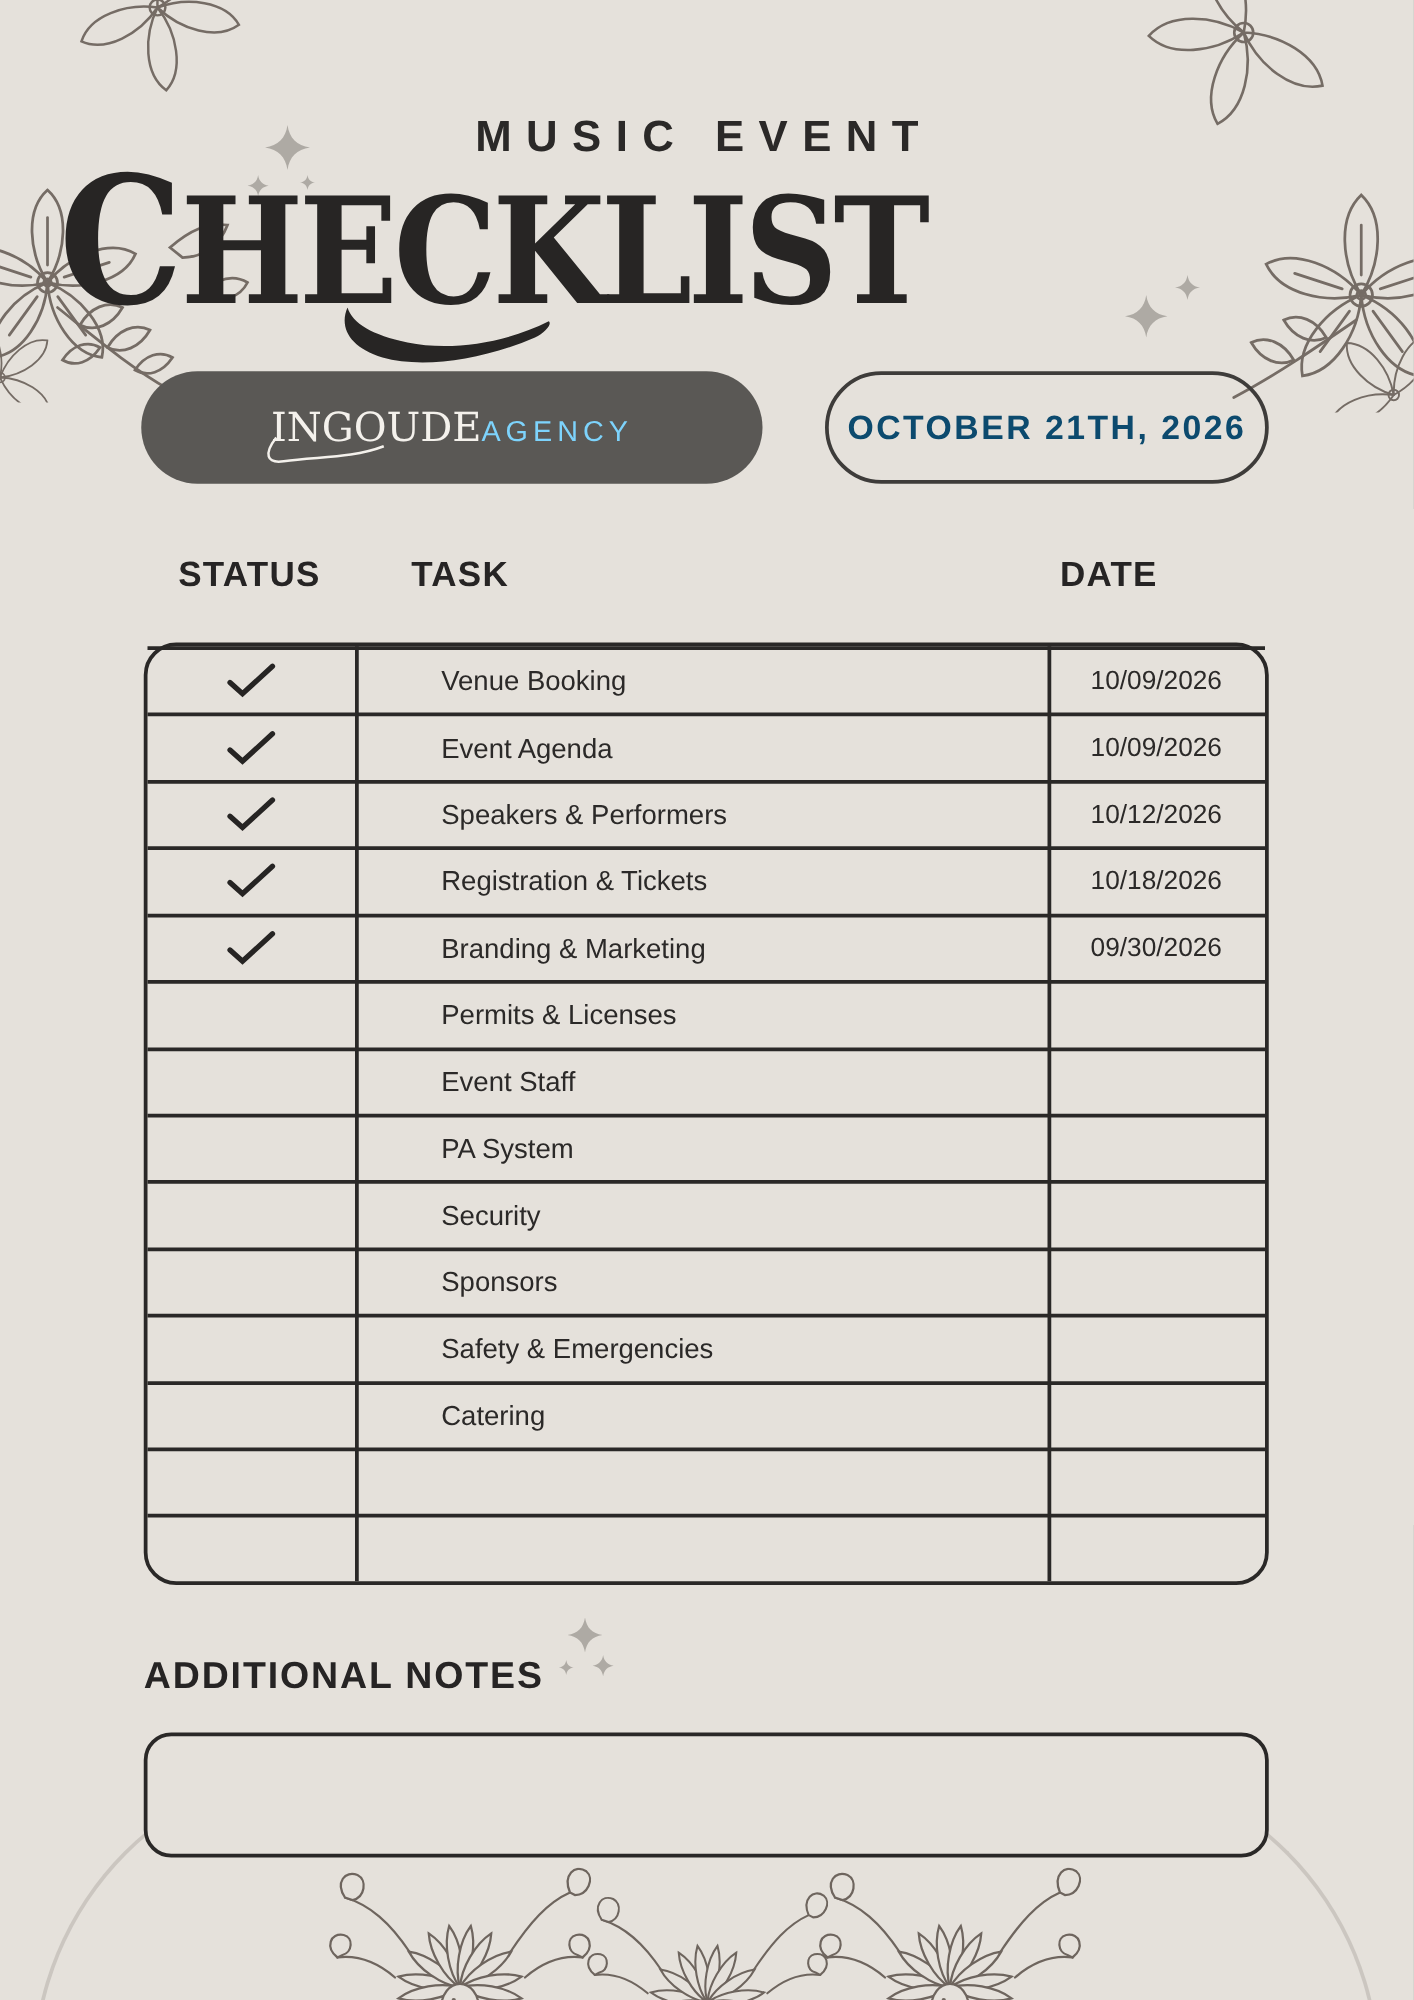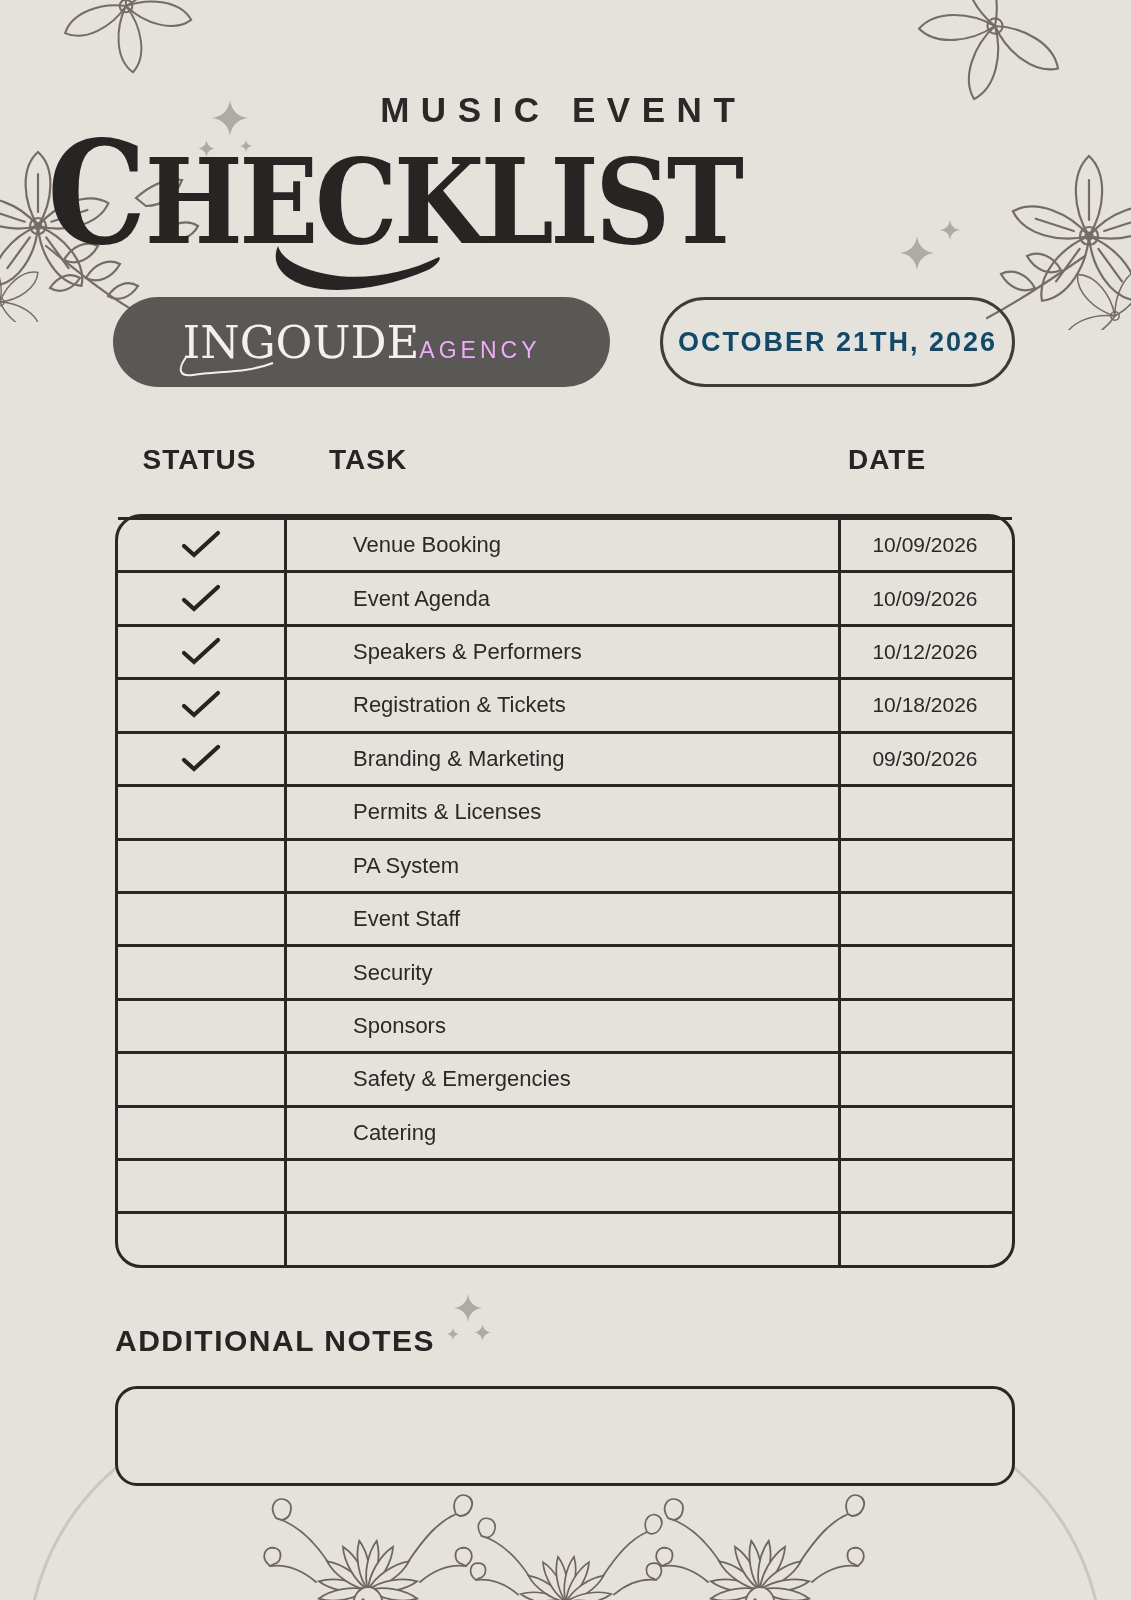--- a/index.html
+++ b/index.html
@@ -35,25 +35,25 @@
   .title .big-c{font-size:1.2em;letter-spacing:-2px;}
   .swash{position:absolute;left:268px;top:246px;z-index:3;}
   
   .brand-pill{
     position:absolute;left:113px;top:297px;width:497px;height:90px;
     background:#5A5855;border-radius:46px;display:flex;align-items:center;
     justify-content:center;z-index:3;
   }
   .brand-logo{position:relative;display:flex;align-items:baseline;}
   .brand-name{
-    font-family:"DejaVu Serif",serif;font-size:45px;color:#F4F1EC;
+    font-family:"DejaVu Serif",serif;font-size:32px;color:#F4F1EC;
     letter-spacing:0px;line-height:1;
   }
   .brand-suffix{
-    font-size:23px;color:#f0abfc;letter-spacing:4px;
+    font-size:23px;color:#7dd3fc;letter-spacing:4px;
     font-weight:normal;
   }
   .brand-flourish{position:absolute;left:-14px;bottom:-16px;}
   .date-pill{
     position:absolute;left:660px;top:297px;width:355px;height:90px;
     border:3.5px solid #3E3C3A;border-radius:46px;box-sizing:border-box;
     display:flex;align-items:center;justify-content:center;z-index:3;
   }
   .date-pill span{font-size:27px;font-weight:bold;letter-spacing:2px;color:#0c4a6e;}
   
@@ -405,34 +405,34 @@
           <span></span>
         </div>
     </div>
     <div class="row">
       <div class="cell status">
           <svg class="check" width="42" height="30" viewBox="0 0 42 30" style="visibility: hidden;">
             <path d="M4,16 L14,25 L38,3" stroke="#262423" stroke-width="4.2" fill="none" stroke-linecap="round"></path>
           </svg>
         </div>
       <div class="cell task">
+          <span>Event Staff</span>
+        </div>
+      <div class="cell date">
+          <span></span>
+        </div>
+    </div>
+    <div class="row">
+      <div class="cell status">
+          <svg class="check" width="42" height="30" viewBox="0 0 42 30" style="visibility: hidden;">
+            <path d="M4,16 L14,25 L38,3" stroke="#262423" stroke-width="4.2" fill="none" stroke-linecap="round"></path>
+          </svg>
+        </div>
+      <div class="cell task">
           <span>PA System</span>
-        </div>
-      <div class="cell date">
-          <span></span>
-        </div>
-    </div>
-    <div class="row">
-      <div class="cell status">
-          <svg class="check" width="42" height="30" viewBox="0 0 42 30" style="visibility: hidden;">
-            <path d="M4,16 L14,25 L38,3" stroke="#262423" stroke-width="4.2" fill="none" stroke-linecap="round"></path>
-          </svg>
-        </div>
-      <div class="cell task">
-          <span>Event Staff</span>
         </div>
       <div class="cell date">
           <span></span>
         </div>
     </div>
     <div class="row">
       <div class="cell status">
           <svg class="check" width="42" height="30" viewBox="0 0 42 30" style="visibility: hidden;">
             <path d="M4,16 L14,25 L38,3" stroke="#262423" stroke-width="4.2" fill="none" stroke-linecap="round"></path>
           </svg>

